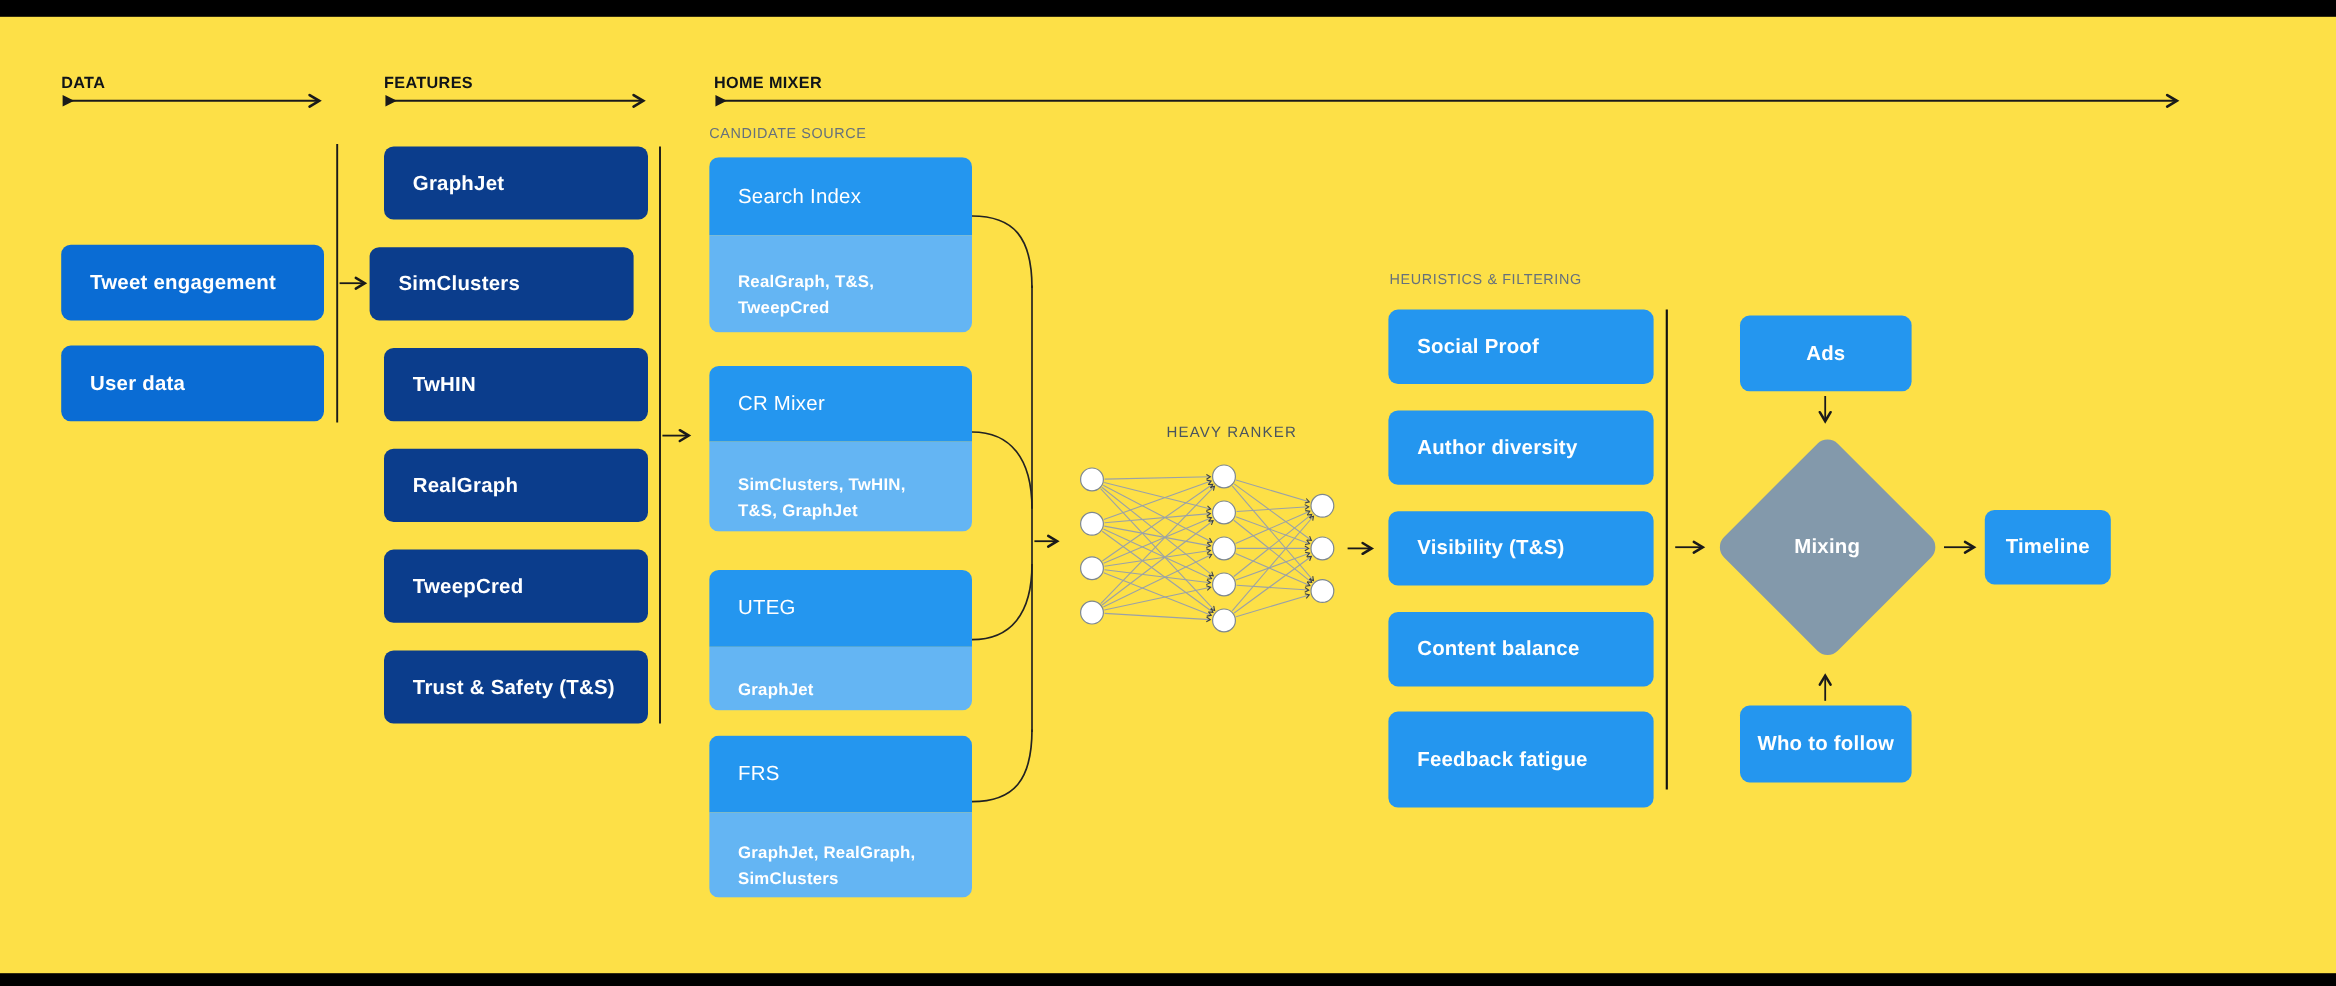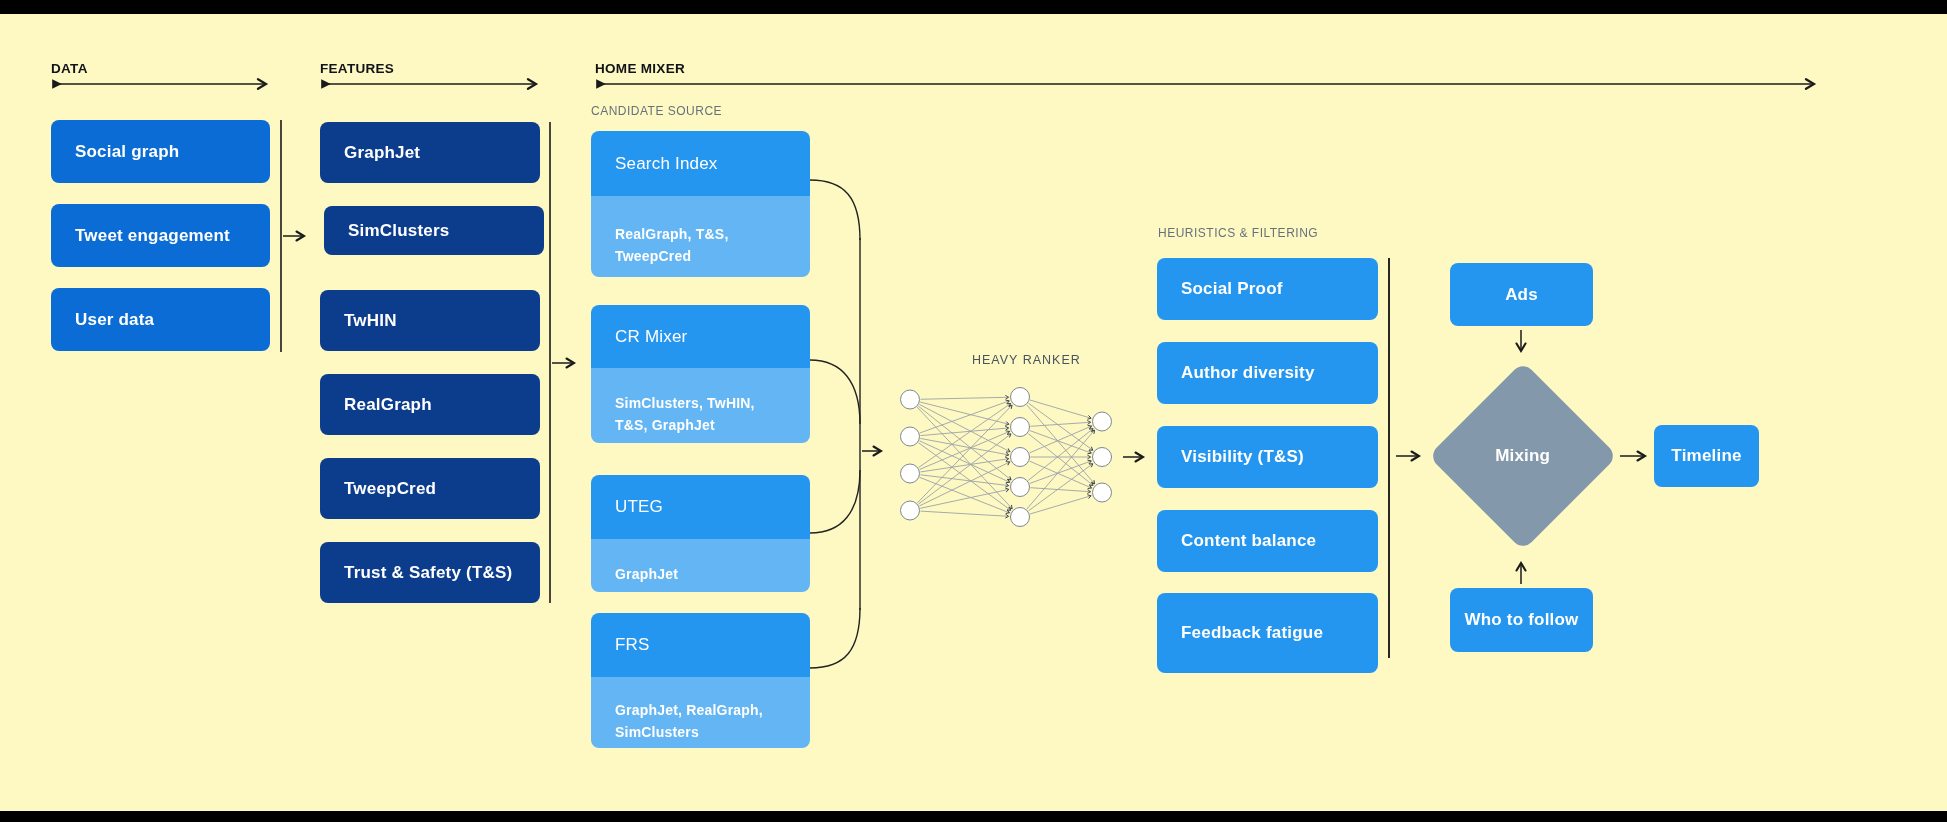--- a/index.html
+++ b/index.html
@@ -1,18 +1,18 @@
 <!DOCTYPE html>
 <html><head>
 <meta charset="utf-8">
 <style>
   html,body{margin:0;padding:0;background:#ffffff;}
   #stage{
     position:relative;width:1947px;height:822px;overflow:hidden;
-    background:#fef9c3;
+    background:#fde047;
     font-family:"Liberation Sans", sans-serif;
     -webkit-font-smoothing:antialiased;
   }
   .bar{position:absolute;left:0;width:100%;background:var(--bar,#000);}
   .bar.top{top:0;height:14px;}
   .bar.bottom{top:811px;height:11px;}
 
   .col-header{
     position:absolute;font-size:13.5px;font-weight:700;color:#101418;
     letter-spacing:.3px;white-space:nowrap;
@@ -66,26 +66,25 @@
   <div class="bar bottom"></div>
 
   <div class="col-header" style="left:51px;top:61px">DATA</div>
   <div class="col-header" style="left:320px;top:61px">FEATURES</div>
   <div class="col-header" style="left:595px;top:61px">HOME MIXER</div>
 
   <div class="sub-label" style="left:591px;top:104px">CANDIDATE SOURCE</div>
   <div class="sub-label dark" style="left:958px;top:353px">HEAVY RANKER</div>
   <div class="sub-label" style="left:1158px;top:226px">HEURISTICS &amp; FILTERING</div>
 
-  <div class="node-box data-box" style="left:51px;top:120px;width:219px;height:63px">Social graph</div>
   <div class="node-box data-box" style="left:51px;top:204px;width:219px;height:63px">Tweet engagement</div>
   <div class="node-box data-box" style="left:51px;top:288px;width:219px;height:63px">User data</div>
 
   <div class="node-box features-box" style="left:320px;top:122px;width:220px;height:61px">GraphJet</div>
-  <div class="node-box features-box" style="left:324px;top:206px;width:220px;height:49px">SimClusters</div>
+  <div class="node-box features-box" style="left:308px;top:206px;width:220px;height:61px">SimClusters</div>
   <div class="node-box features-box" style="left:320px;top:374px;width:220px;height:61px">RealGraph</div>
   <div class="node-box features-box" style="left:320px;top:290px;width:220px;height:61px">TwHIN</div>
   <div class="node-box features-box" style="left:320px;top:458px;width:220px;height:61px">TweepCred</div>
   <div class="node-box features-box" style="left:320px;top:542px;width:220px;height:61px">Trust &amp; Safety (T&amp;S)</div>
 
   <div class="cand" style="left:591px;top:131px;width:219px">
     <div class="head" style="height:65px">Search Index</div>
     <div class="sub" style="height:81px">RealGraph, T&amp;S, TweepCred</div>
   </div>
   <div class="cand" style="left:591px;top:305px;width:219px">

